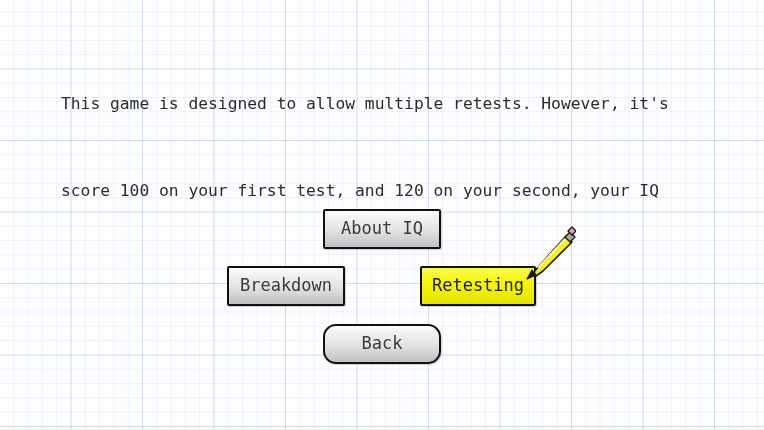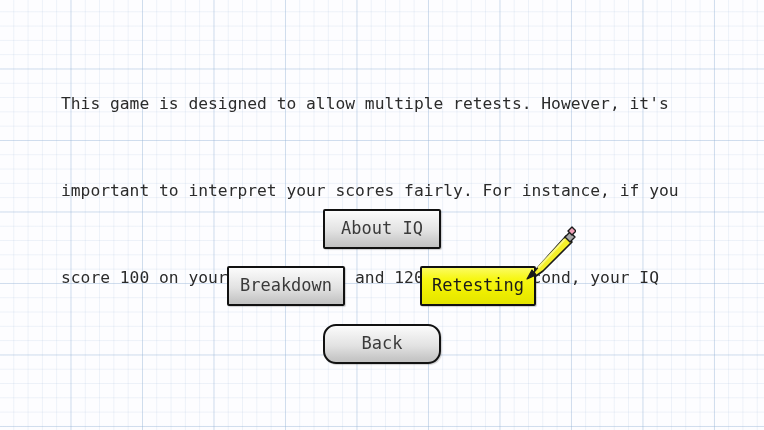--- a/index.html
+++ b/index.html
@@ -92,21 +92,20 @@
     pointer-events: none;
   }
 </style>
 </head>
 <body>
 
 <div id="screen">
 
   <div id="paragraph">
     <span class="pline">This game is designed to allow multiple retests. However, it's</span>
-    <span class="pline">important to interpret your scores fairly. For instance, if you</span>
     <span class="pline">score 100 on your first test, and 120 on your second, your IQ</span>
     
   </div>
 
   <div class="btn" id="btn-about">
     <span class="btn-label">About IQ</span>
   </div>
 
   <div class="btn" id="btn-breakdown">
     <span class="btn-label">Breakdown</span>

